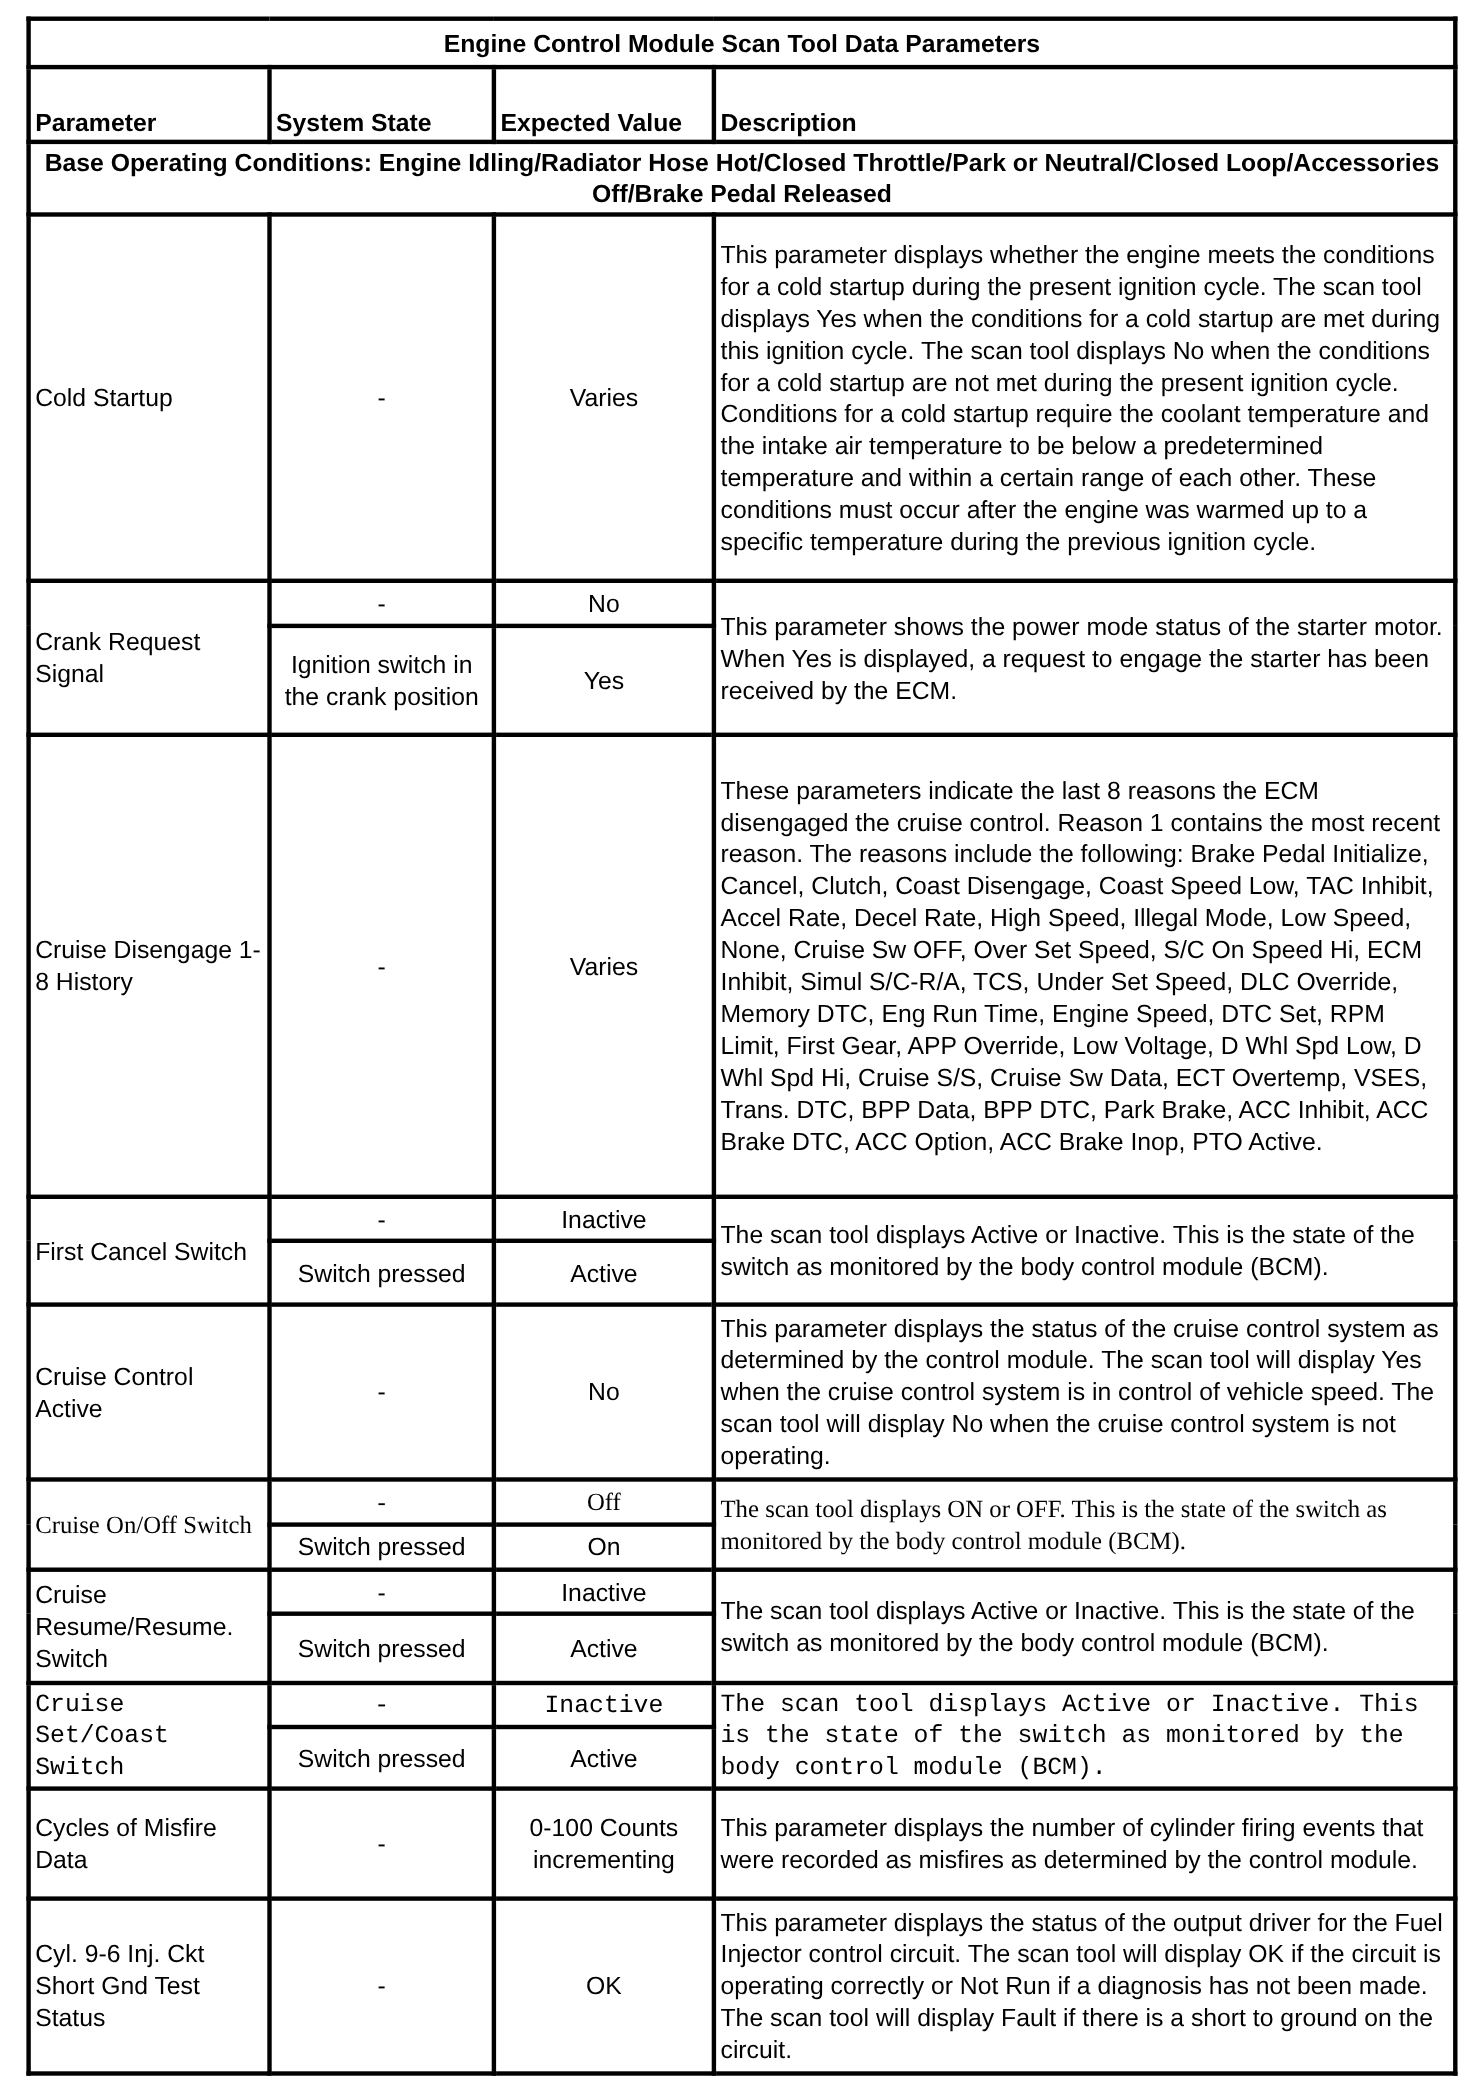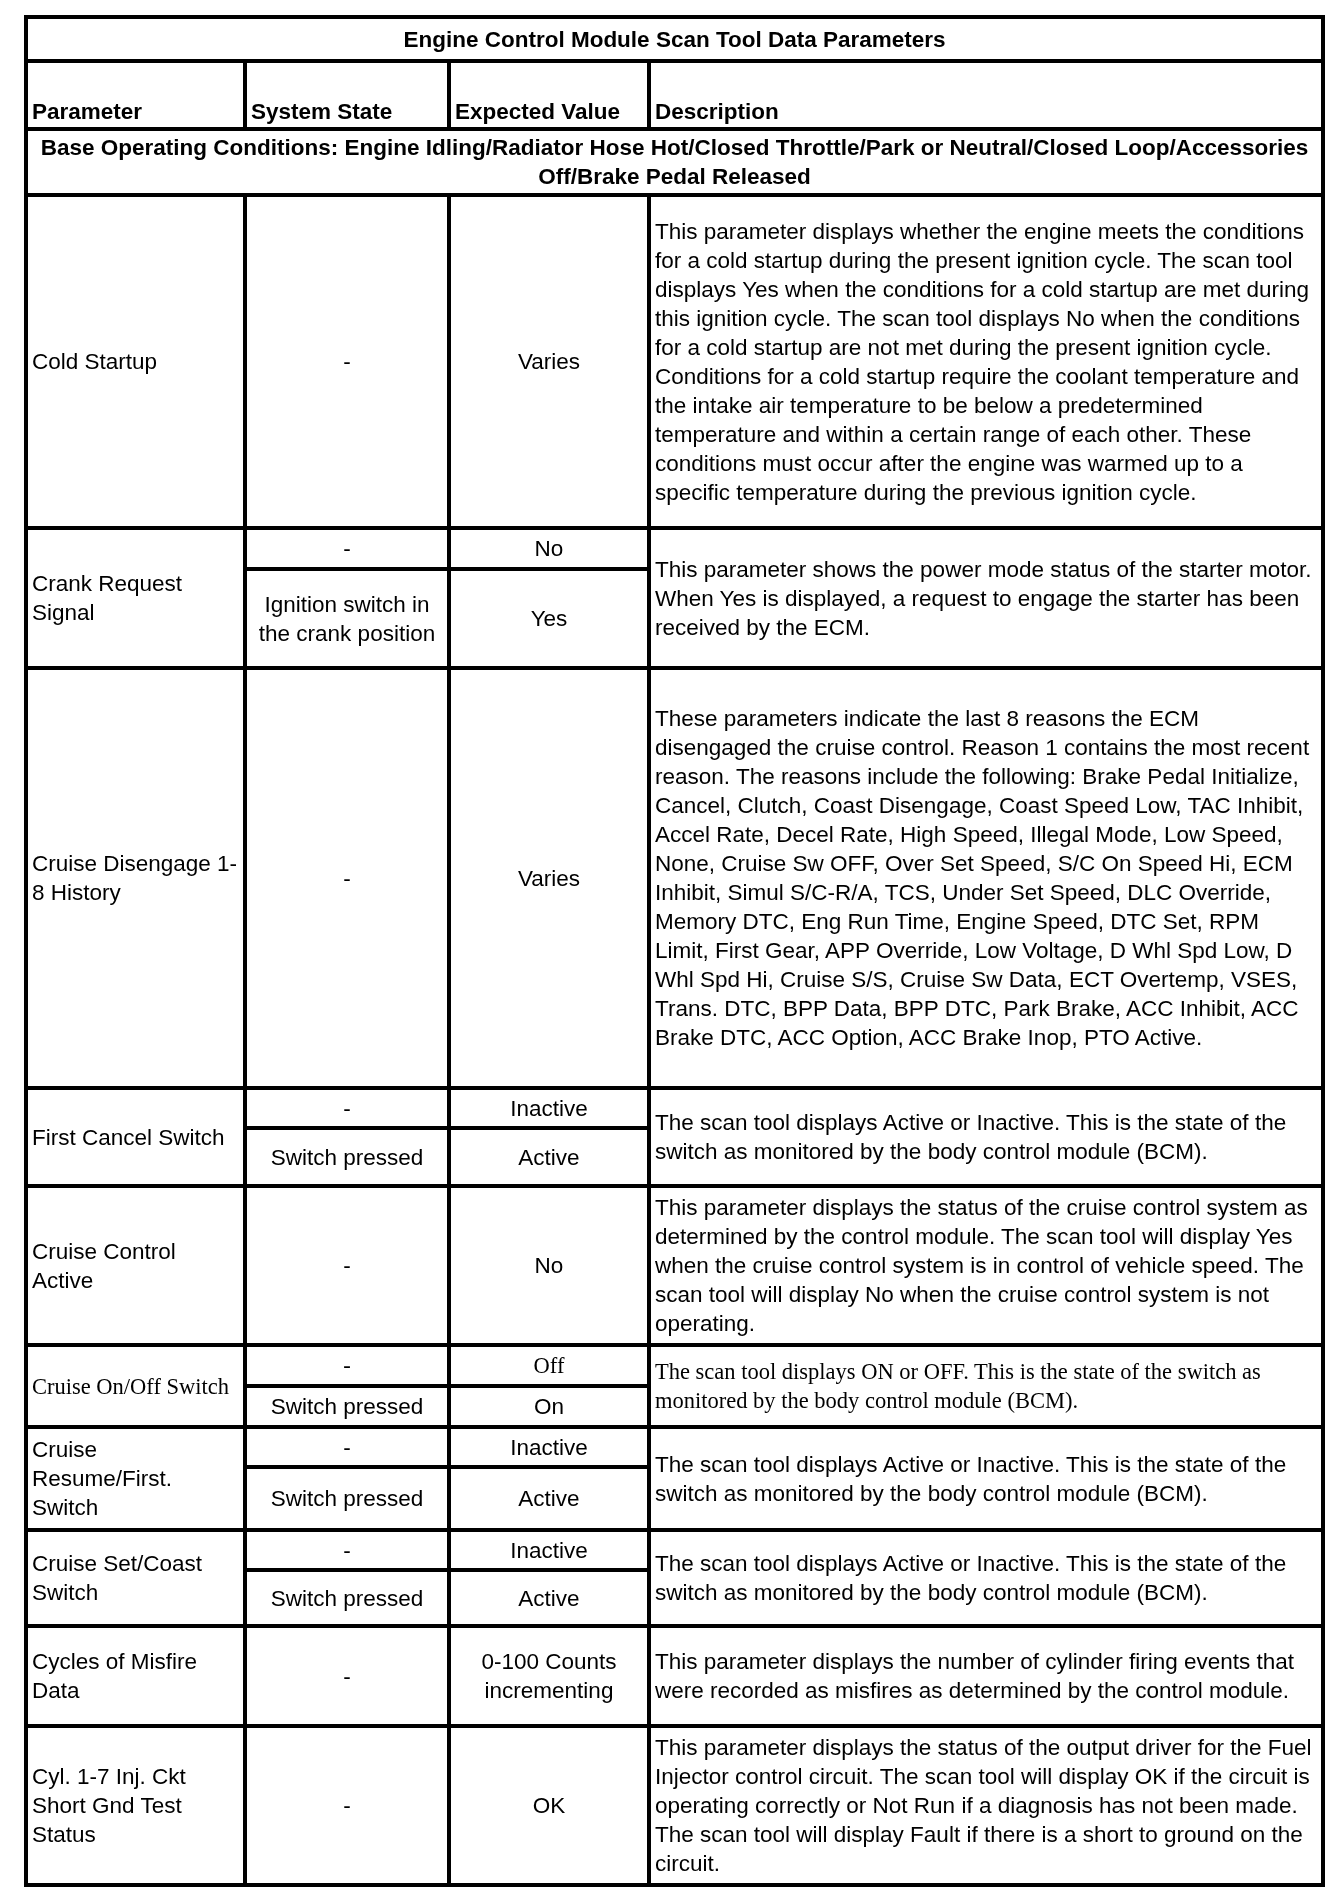--- a/index.html
+++ b/index.html
@@ -86,45 +86,45 @@
         <td class="param" rowspan="2">Cruise On/Off Switch</td>
         <td class="center">-</td>
         <td class="center">Off</td>
         <td class="desc" rowspan="2">The scan tool displays ON or OFF. This is the state of the switch as monitored by the body control module (BCM).</td>
       </tr>
       <tr style="height: 41px;">
         <td class="center">Switch pressed</td>
         <td class="center">On</td>
       </tr>
       <tr style="height: 40px;">
-        <td class="param" rowspan="2">Cruise Resume/First. Switch</td>
+        <td class="param" rowspan="2">Cruise Resume/Resume. Switch</td>
         <td class="center">-</td>
         <td class="center">Inactive</td>
         <td class="desc" rowspan="2">The scan tool displays Active or Inactive. This is the state of the switch as monitored by the body control module (BCM).</td>
       </tr>
       <tr style="height: 63px;">
         <td class="center">Switch pressed</td>
         <td class="center">Active</td>
       </tr>
-      <tr style="height: 40px;">
+      <tr style="height: 40px; font-family: Liberation Mono, monospace;">
         <td class="param" rowspan="2">Cruise Set/Coast Switch</td>
         <td class="center">-</td>
         <td class="center">Inactive</td>
         <td class="desc" rowspan="2">The scan tool displays Active or Inactive. This is the state of the switch as monitored by the body control module (BCM).</td>
       </tr>
       <tr style="height: 56px;">
         <td class="center">Switch pressed</td>
         <td class="center">Active</td>
       </tr>
       <tr style="height: 100px;">
         <td class="param" rowspan="1">Cycles of Misfire Data</td>
         <td class="center">-</td>
         <td class="center">0-100 Counts incrementing</td>
         <td class="desc" rowspan="1">This parameter displays the number of cylinder firing events that were recorded as misfires as determined by the control module.</td>
       </tr>
       <tr style="height: 159px;">
-        <td class="param" rowspan="1">Cyl. 1-7 Inj. Ckt Short Gnd Test Status</td>
+        <td class="param" rowspan="1">Cyl. 9-6 Inj. Ckt Short Gnd Test Status</td>
         <td class="center">-</td>
         <td class="center">OK</td>
         <td class="desc" rowspan="1">This parameter displays the status of the output driver for the Fuel Injector control circuit. The scan tool will display OK if the circuit is operating correctly or Not Run if a diagnosis has not been made. The scan tool will display Fault if there is a short to ground on the circuit.</td>
       </tr>
     </tbody>
 </table>
 
 </body></html>

